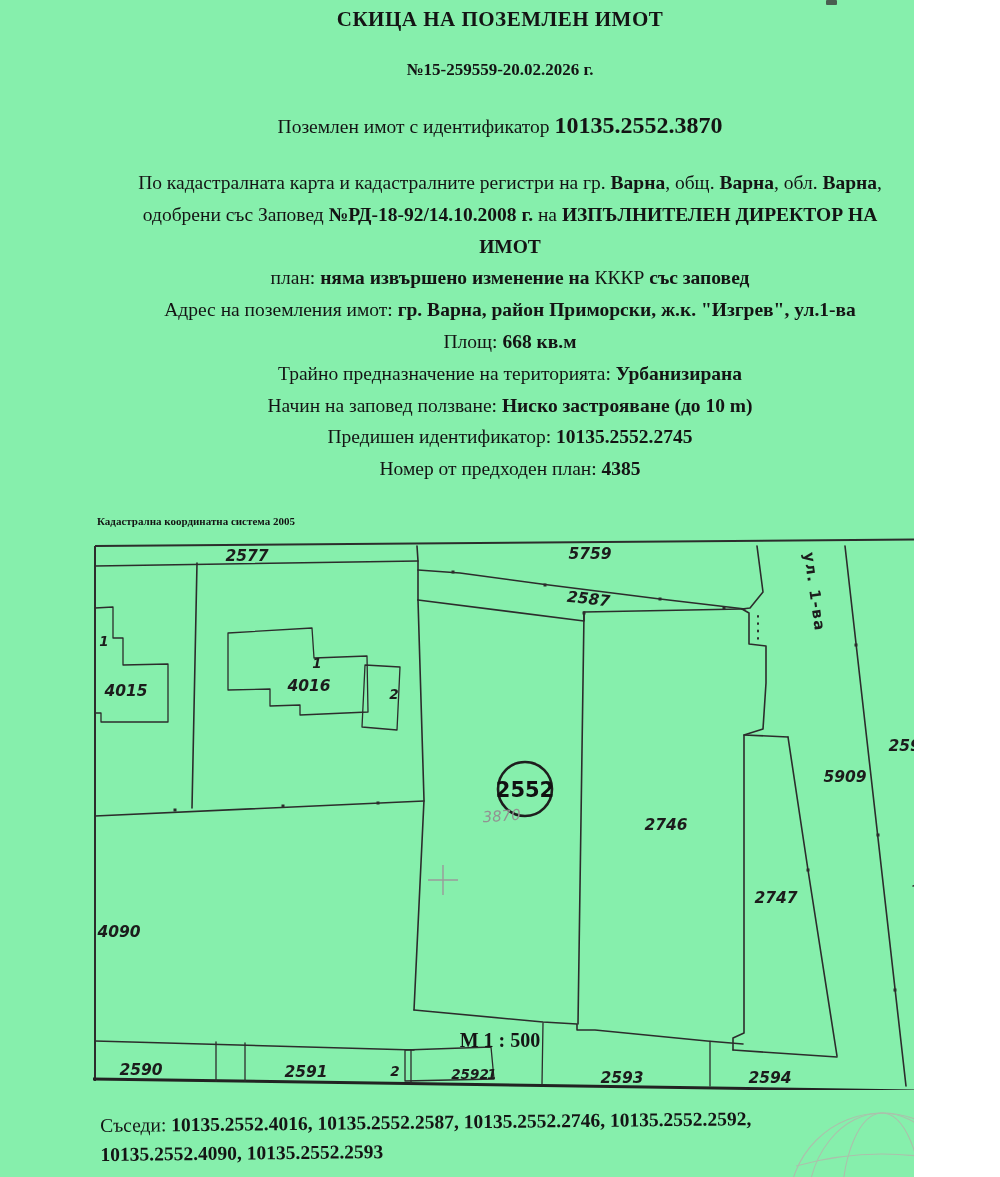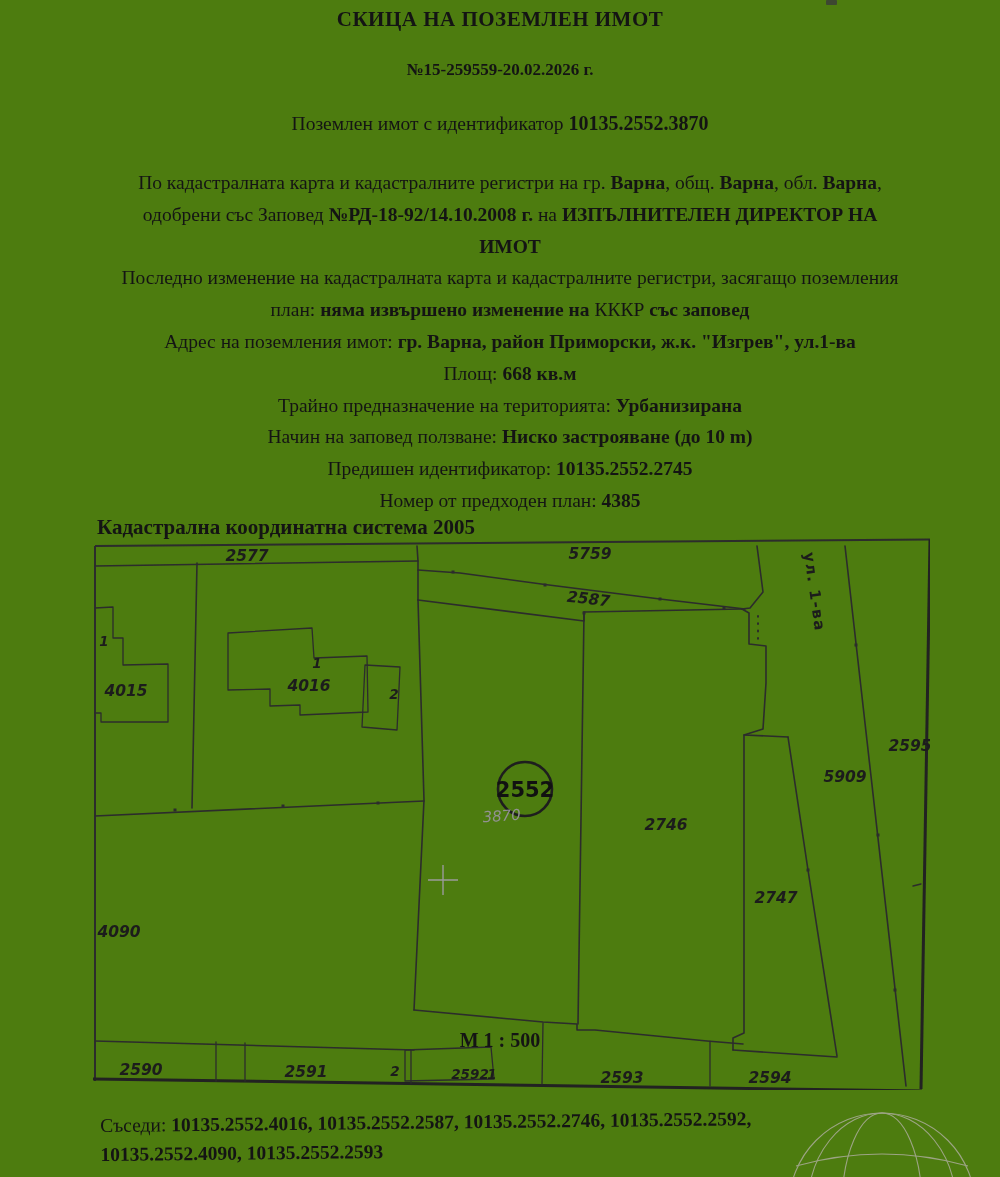--- a/index.html
+++ b/index.html
@@ -1,27 +1,27 @@
 <!DOCTYPE html>
 <html><head>
 <meta charset="utf-8">
 <style>
   html,body { margin:0; padding:0; background:#ffffff; }
   .page {
-    position:relative; width:1000px; height:1177px; background:#4d7c0f;
+    position:relative; width:914px; height:1177px; background:#86efac;
     font-family:"Liberation Serif", serif; color:#141414; overflow:hidden;
   }
   .center { left:0; width:1000px; text-align:center; }
   .title    { position:absolute; top:7px;  font-weight:bold; font-size:21px; letter-spacing:.5px; }
   .docnum   { position:absolute; top:60px; font-weight:bold; font-size:17px; }
   .subtitle { position:absolute; top:112px; font-size:19.5px; }
-  .subtitle b { font-size:20px; }
+  .subtitle b { font-size:24px; }
   .body-text { position:absolute; top:167px; left:100px; width:820px; font-size:19.5px; line-height:31.8px; }
   .body-text .line { white-space:nowrap;text-align:center; }
-  .map-heading { position:absolute; top:515px; left:97px; font-weight:bold; font-size:21px; }
+  .map-heading { position:absolute; top:515px; left:97px; font-weight:bold; font-size:11px; }
   svg.map { position:absolute; left:93px; top:538px; }
   .scale-label { position:absolute; top:1029px; font-weight:bold; font-size:20px; }
   .neighbors { position:absolute; top:1111px; left:100px; font-size:19.5px; line-height:29px;
                transform:rotate(-0.6deg); transform-origin:left top; }
   .smudge { position:absolute; left:826px; top:0; width:11px; height:5px; background:#3a3a3a; opacity:.8; border-radius:1px; }
   svg.globe { position:absolute; left:772px; top:1096px; }
 
   
   .b      { fill:none; stroke:#2c2c2c; stroke-width:1.6; stroke-linejoin:round; stroke-linecap:round; }
   .thin   { stroke-width:1.3; }
@@ -45,21 +45,20 @@
   <div class="smudge"></div>
 
   <div class="title center">СКИЦА НА ПОЗЕМЛЕН ИМОТ</div>
   <div class="docnum center">№15-259559-20.02.2026 г.</div>
   <div class="subtitle center"><span>Поземлен имот с идентификатор </span><b>10135.2552.3870</b></div>
 
   <div class="body-text">
     <div class="line"><span>По кадастралната карта и кадастралните регистри на гр. </span><b>Варна</b><span>, общ. </span><b>Варна</b><span>, обл. </span><b>Варна</b><span>,</span></div>
     <div class="line"><span>одобрени със Заповед </span><b>№РД-18-92/14.10.2008 г.</b><span> на </span><b>ИЗПЪЛНИТЕЛЕН ДИРЕКТОР НА</b></div>
     <div class="line"><b>ИМОТ</b></div>
-    <div class="line"><span>Последно изменение на кадастралната карта и кадастралните регистри, засягащо поземления</span></div>
     <div class="line"><span>план: </span><b>няма извършено изменение на </b><span>КККР </span><b>със заповед</b></div>
     <div class="line"><span>Адрес на поземления имот: </span><b>гр. Варна, район Приморски, ж.к. "Изгрев", ул.1-ва</b></div>
     <div class="line"><span>Площ: </span><b>668 кв.м</b></div>
     <div class="line"><span>Трайно предназначение на територията: </span><b>Урбанизирана</b></div>
     <div class="line"><span>Начин на заповед ползване: </span><b>Ниско застрояване (до 10 m)</b></div>
     <div class="line"><span>Предишен идентификатор: </span><b>10135.2552.2745</b></div>
     <div class="line"><span>Номер от предходен план: </span><b>4385</b></div>
   </div>
 
   <div class="map-heading">Кадастрална координатна система 2005</div>

